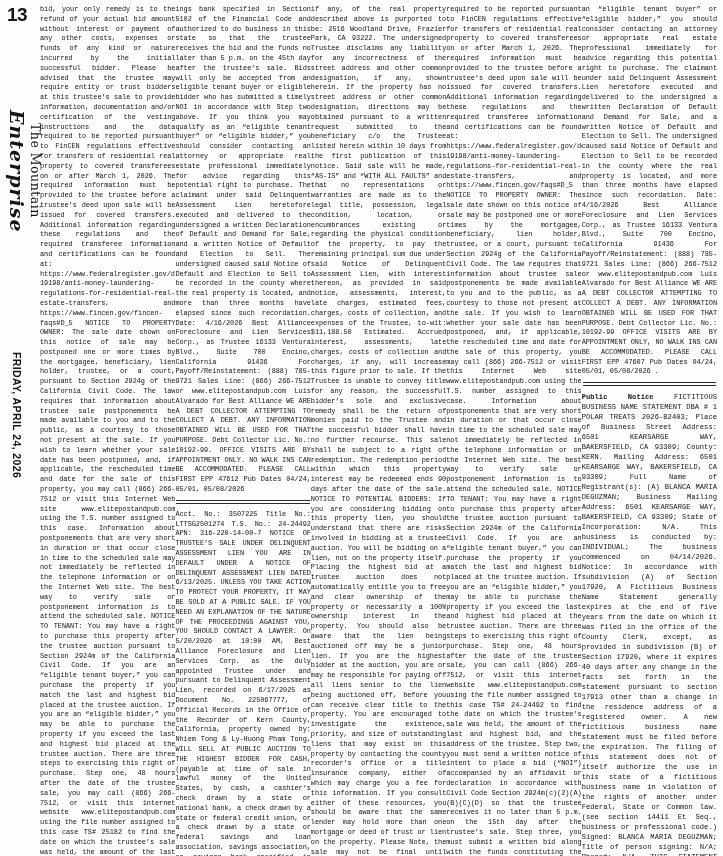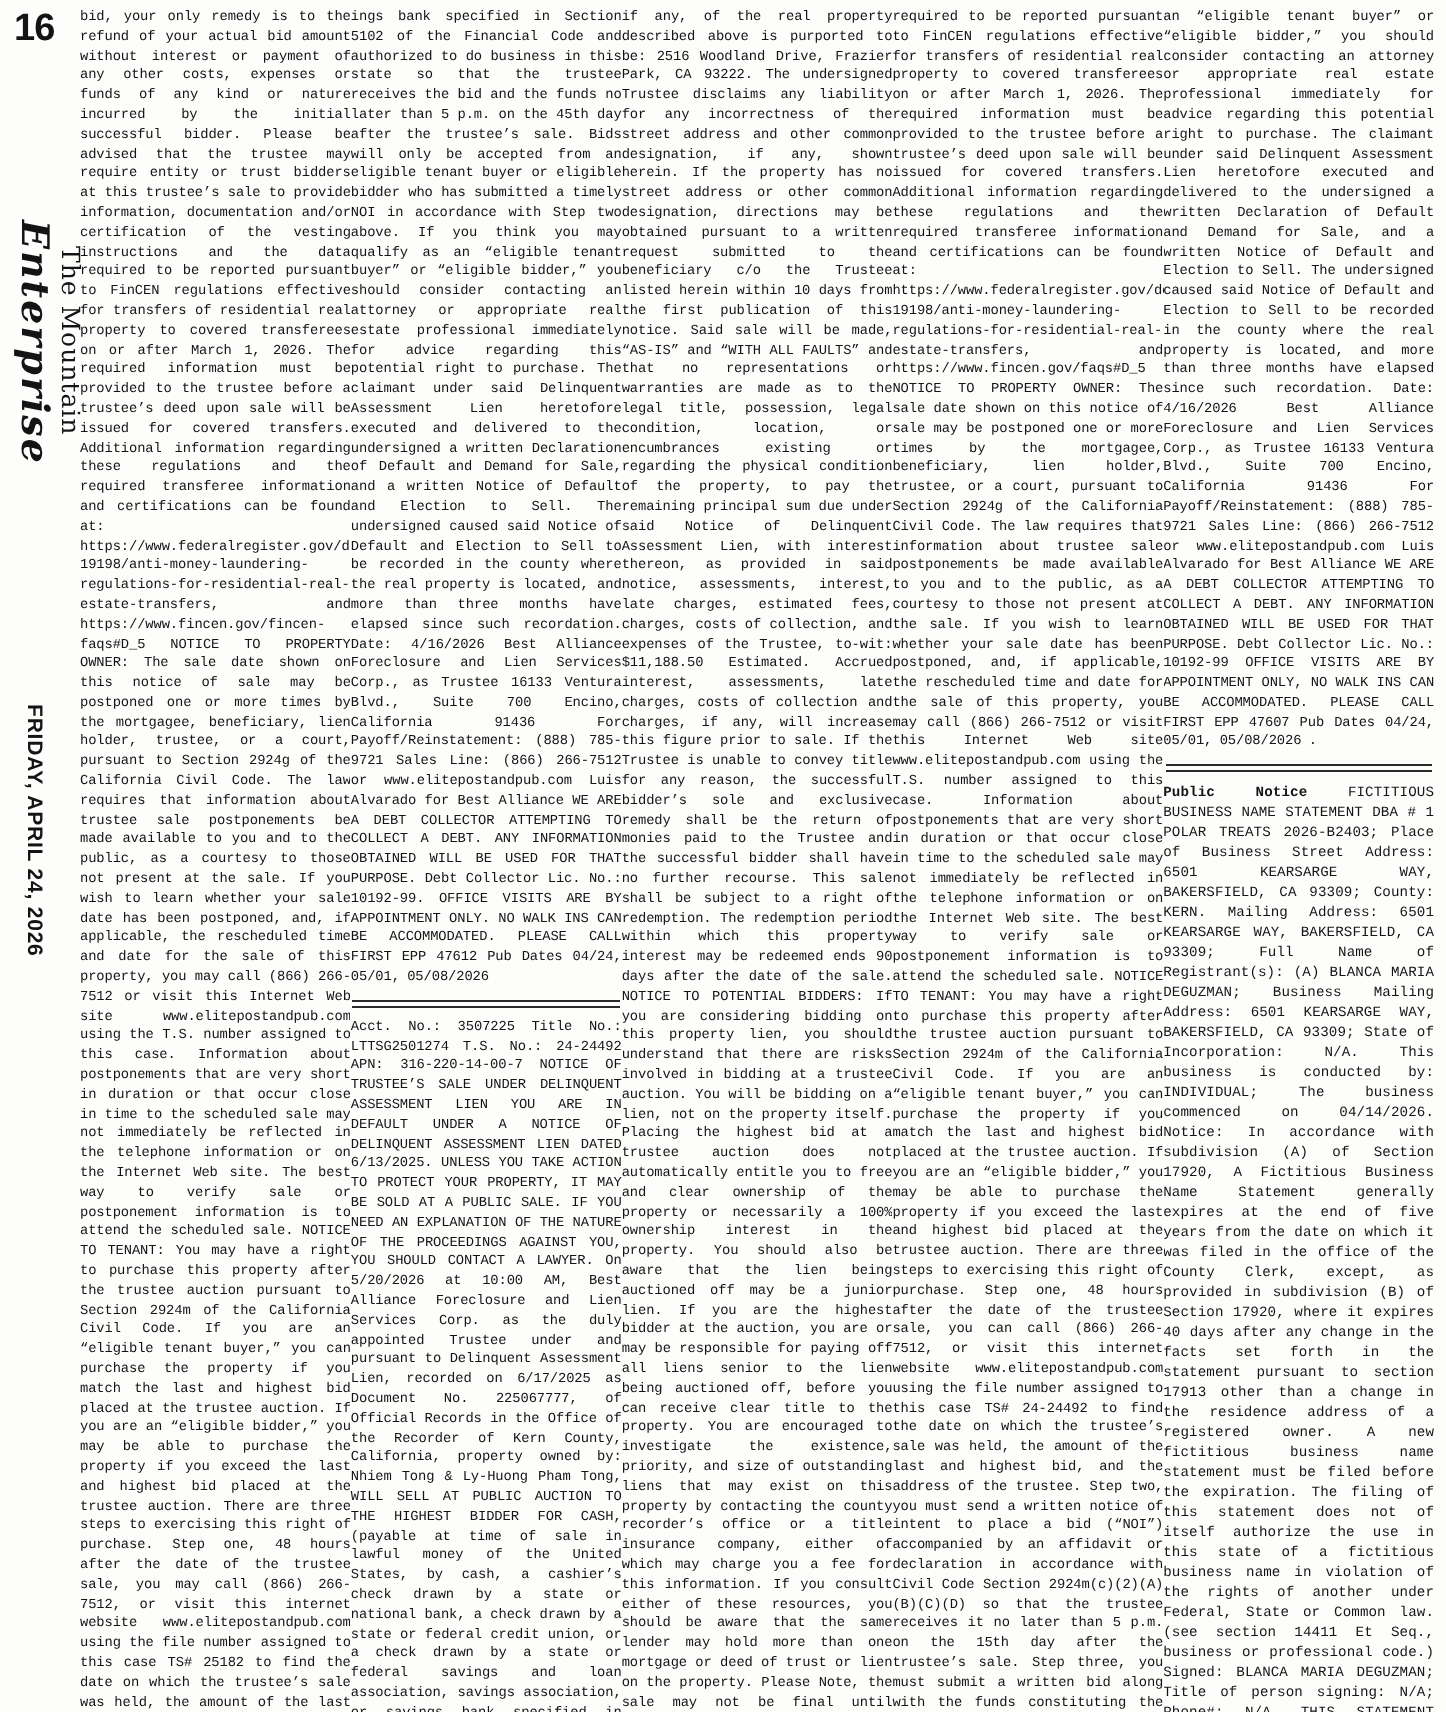--- a/index.html
+++ b/index.html
@@ -85,21 +85,21 @@
     height:2px;
     margin-top:4px;
   }
 </style>
 </head>
 <body>
 
 <div class="page">
 
   <div class="leftstrip">
-    <div class="pagenum">16</div>
+    <div class="pagenum">13</div>
     <div class="masthead vert">
       <span class="mh-top vert">The Mountain</span>
       <span class="mh-name vert">Enterprise</span>
     </div>
     <div class="edition-date vert">FRIDAY, APRIL 24, 2026</div>
   </div>
 
   <div class="cols">
 
     <div class="col">

